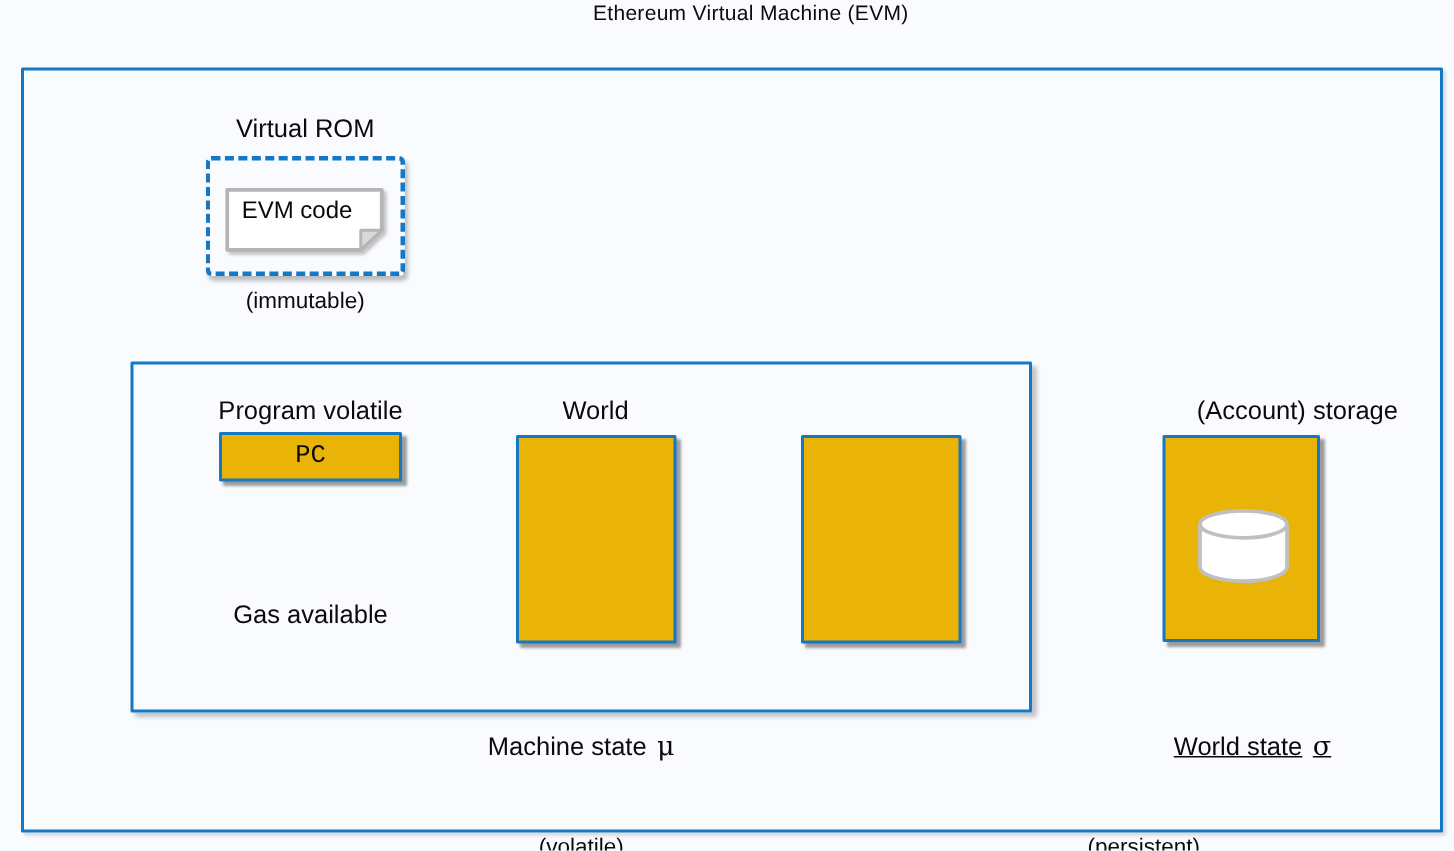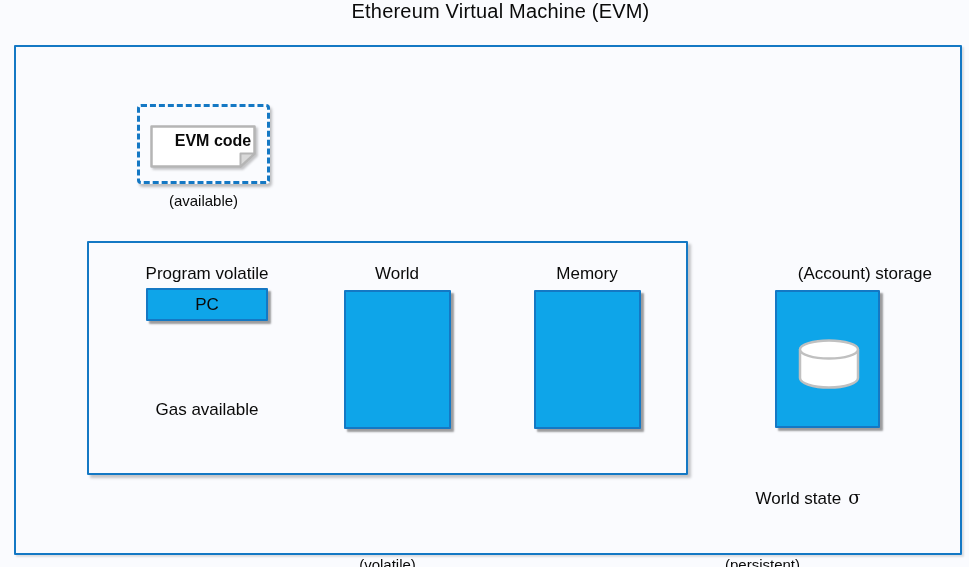--- a/index.html
+++ b/index.html
@@ -10,21 +10,21 @@
     color: #0a0a0a;
     position: relative;
     overflow: hidden;
   }
   .stage { position: absolute; left: 0; top: 0; width: 969px; height: 567px; }
   .abs { position: absolute; }
 
   .title {
     left: 0; top: 8; width: 969px;
     text-align: center;
-    font-size: 20px;
+    font-size: 14px;
     letter-spacing: 0.2px;
     padding-left: 32px;
   }
 
   .outer-box {
     left: 14px; top: 45px; width: 948px; height: 510px;
     border: 2.5px solid #1478c4;
     border-radius: 1px;
     box-shadow: 2px 2px 2px rgba(0,0,0,0.12);
   }
@@ -44,113 +44,116 @@
   .rom-dashed {
     left: 137px; top: 104px; width: 133px; height: 80px;
     border: 3px dashed #1478c4;
     border-radius: 4px;
     box-shadow: 2px 3px 3px rgba(0,0,0,0.25);
     background: #fafbfe;
   }
   .doc-icon { left: 150px; top: 125px; width: 106px; height: 43px; }
   .doc-icon svg { filter: drop-shadow(2px 2px 1px rgba(0,0,0,0.22)); }
   .doc-text {
-    left: 165px; top: 125px; width: 96px; height: 32px;
+    left: 150px; top: 125px; width: 96px; height: 32px;
     display: flex; align-items: center; justify-content: center;
     font-size: 16px;
-    font-weight: bold;
   }
   .rom-note    { left: 127px; top: 192px; width: 153px; }
 
   .inner-box {
     left: 87px; top: 241px; width: 601px; height: 234px;
     border: 2.5px solid #1478c4;
     border-radius: 1px;
     box-shadow: 3px 3px 3px rgba(0,0,0,0.22);
   }
 
   .pc-label      { left: 117px; top: 264px; width: 180px; }
   .gas-label     { left: 117px; top: 352px; width: 180px; margin-top: 48px; }
   .stack-label   { left: 307px; top: 264px; width: 180px; }
   .memory-label  { left: 497px; top: 264px; width: 180px; }
   .storage-label { left: 712px; top: 264px; width: 220px; text-align: right; }
 
   .cell-box {
-    background: #0ea5e9;
+    background: #eab308;
     border: 2.5px solid #1478c4;
     border-radius: 1px;
     box-shadow: 3px 3px 2px rgba(0,0,0,0.38);
     display: flex; align-items: center; justify-content: center;
     font-size: 17px;
+    font-family: Liberation Mono, monospace;
   }
   .pc-box      { left: 146px; top: 288px; width: 122px; height: 33px; }
   .gas-box     { left: 146px; top: 380px; width: 122px; height: 33px; }
   .stack-box   { left: 344px; top: 290px; width: 107px; height: 139px; }
   .memory-box  { left: 534px; top: 290px; width: 107px; height: 139px; }
   .storage-box { left: 775px; top: 290px; width: 105px; height: 138px; }
 
   .cyl-icon { position: absolute; left: 20px; top: 46px; width: 64px; height: 52px; }
 
   .caption-line1 { font-size: 17px; }
   .caption-line2 { font-size: 15px; margin-top: 43px; }
   .machine-caption-1 { left: 87px;  top: 487px; width: 601px; text-align: center; }
   .machine-caption-2 { left: 87px;  top: 513px; width: 601px; text-align: center; }
-  .world-caption-1   { left: 698px; top: 487px; width: 220px; text-align: center; }
+  .world-caption-1   { left: 725px; top: 487px; width: 220px; text-align: center; text-decoration: underline; }
   .world-caption-2   { left: 725px; top: 513px; width: 220px; }
 
   .greek {
     font-family: "DejaVu Serif", serif;
     font-size: 18px;
     margin-left: 7px;
   }
 </style>
 </head>
 <body>
 
 <div class="stage">
 
   <div class="abs title">Ethereum Virtual Machine (EVM)</div>
 
   <div class="abs outer-box"></div>
 
+  <div class="abs label rom-label">Virtual ROM</div>
   <div class="abs rom-dashed"></div>
   <div class="abs doc-icon">
     <svg width="106" height="43" viewBox="0 0 106 43" xmlns="http://www.w3.org/2000/svg">
       <path d="M1.5,1.5 L104.5,1.5 L104.5,28.5 L90.5,41.5 L1.5,41.5 Z" fill="#ffffff" stroke="#b5b5b5" stroke-width="2.5" stroke-linejoin="round"></path>
       <path d="M104.5,28.5 L90.5,41.5 L90.5,28.5 Z" fill="#d9d9d9" stroke="#b5b5b5" stroke-width="2" stroke-linejoin="round"></path>
     </svg>
   </div>
   <div class="abs doc-text">EVM code</div>
-  <div class="abs note rom-note">(available)</div>
+  <div class="abs note rom-note">(immutable)</div>
 
   <div class="abs inner-box"></div>
 
   <div class="abs label pc-label">Program volatile</div>
   <div class="abs cell-box pc-box">
     <span>PC</span>
   </div>
 
   <div class="abs label gas-label">Gas available</div>
 
   <div class="abs label stack-label">World</div>
   <div class="abs cell-box stack-box"></div>
 
-  <div class="abs label memory-label">Memory</div>
   <div class="abs cell-box memory-box"></div>
 
   <div class="abs label storage-label">(Account) storage</div>
   <div class="abs cell-box storage-box">
     <span class="cyl-icon">
       <svg width="64" height="52" viewBox="0 0 64 52" xmlns="http://www.w3.org/2000/svg">
         <path d="M3,11.5 L3,40 A29,9.5 0 0 0 61,40 L61,11.5" fill="#ffffff" stroke="#c0c0c0" stroke-width="2.5"></path>
         <ellipse cx="32" cy="11.5" rx="29" ry="9" fill="#ffffff" stroke="#c0c0c0" stroke-width="2.5"></ellipse>
       </svg>
     </span>
   </div>
 
+  <div class="abs caption-line1 machine-caption-1">
+    <span>Machine state</span><span class="greek">μ</span>
+  </div>
   <div class="abs caption-line2 machine-caption-2">(volatile)</div>
 
   <div class="abs caption-line1 world-caption-1">
     <span>World state</span><span class="greek">σ</span>
   </div>
   <div class="abs caption-line2 world-caption-2">(persistent)</div>
 
 </div>
 
 </body></html>

